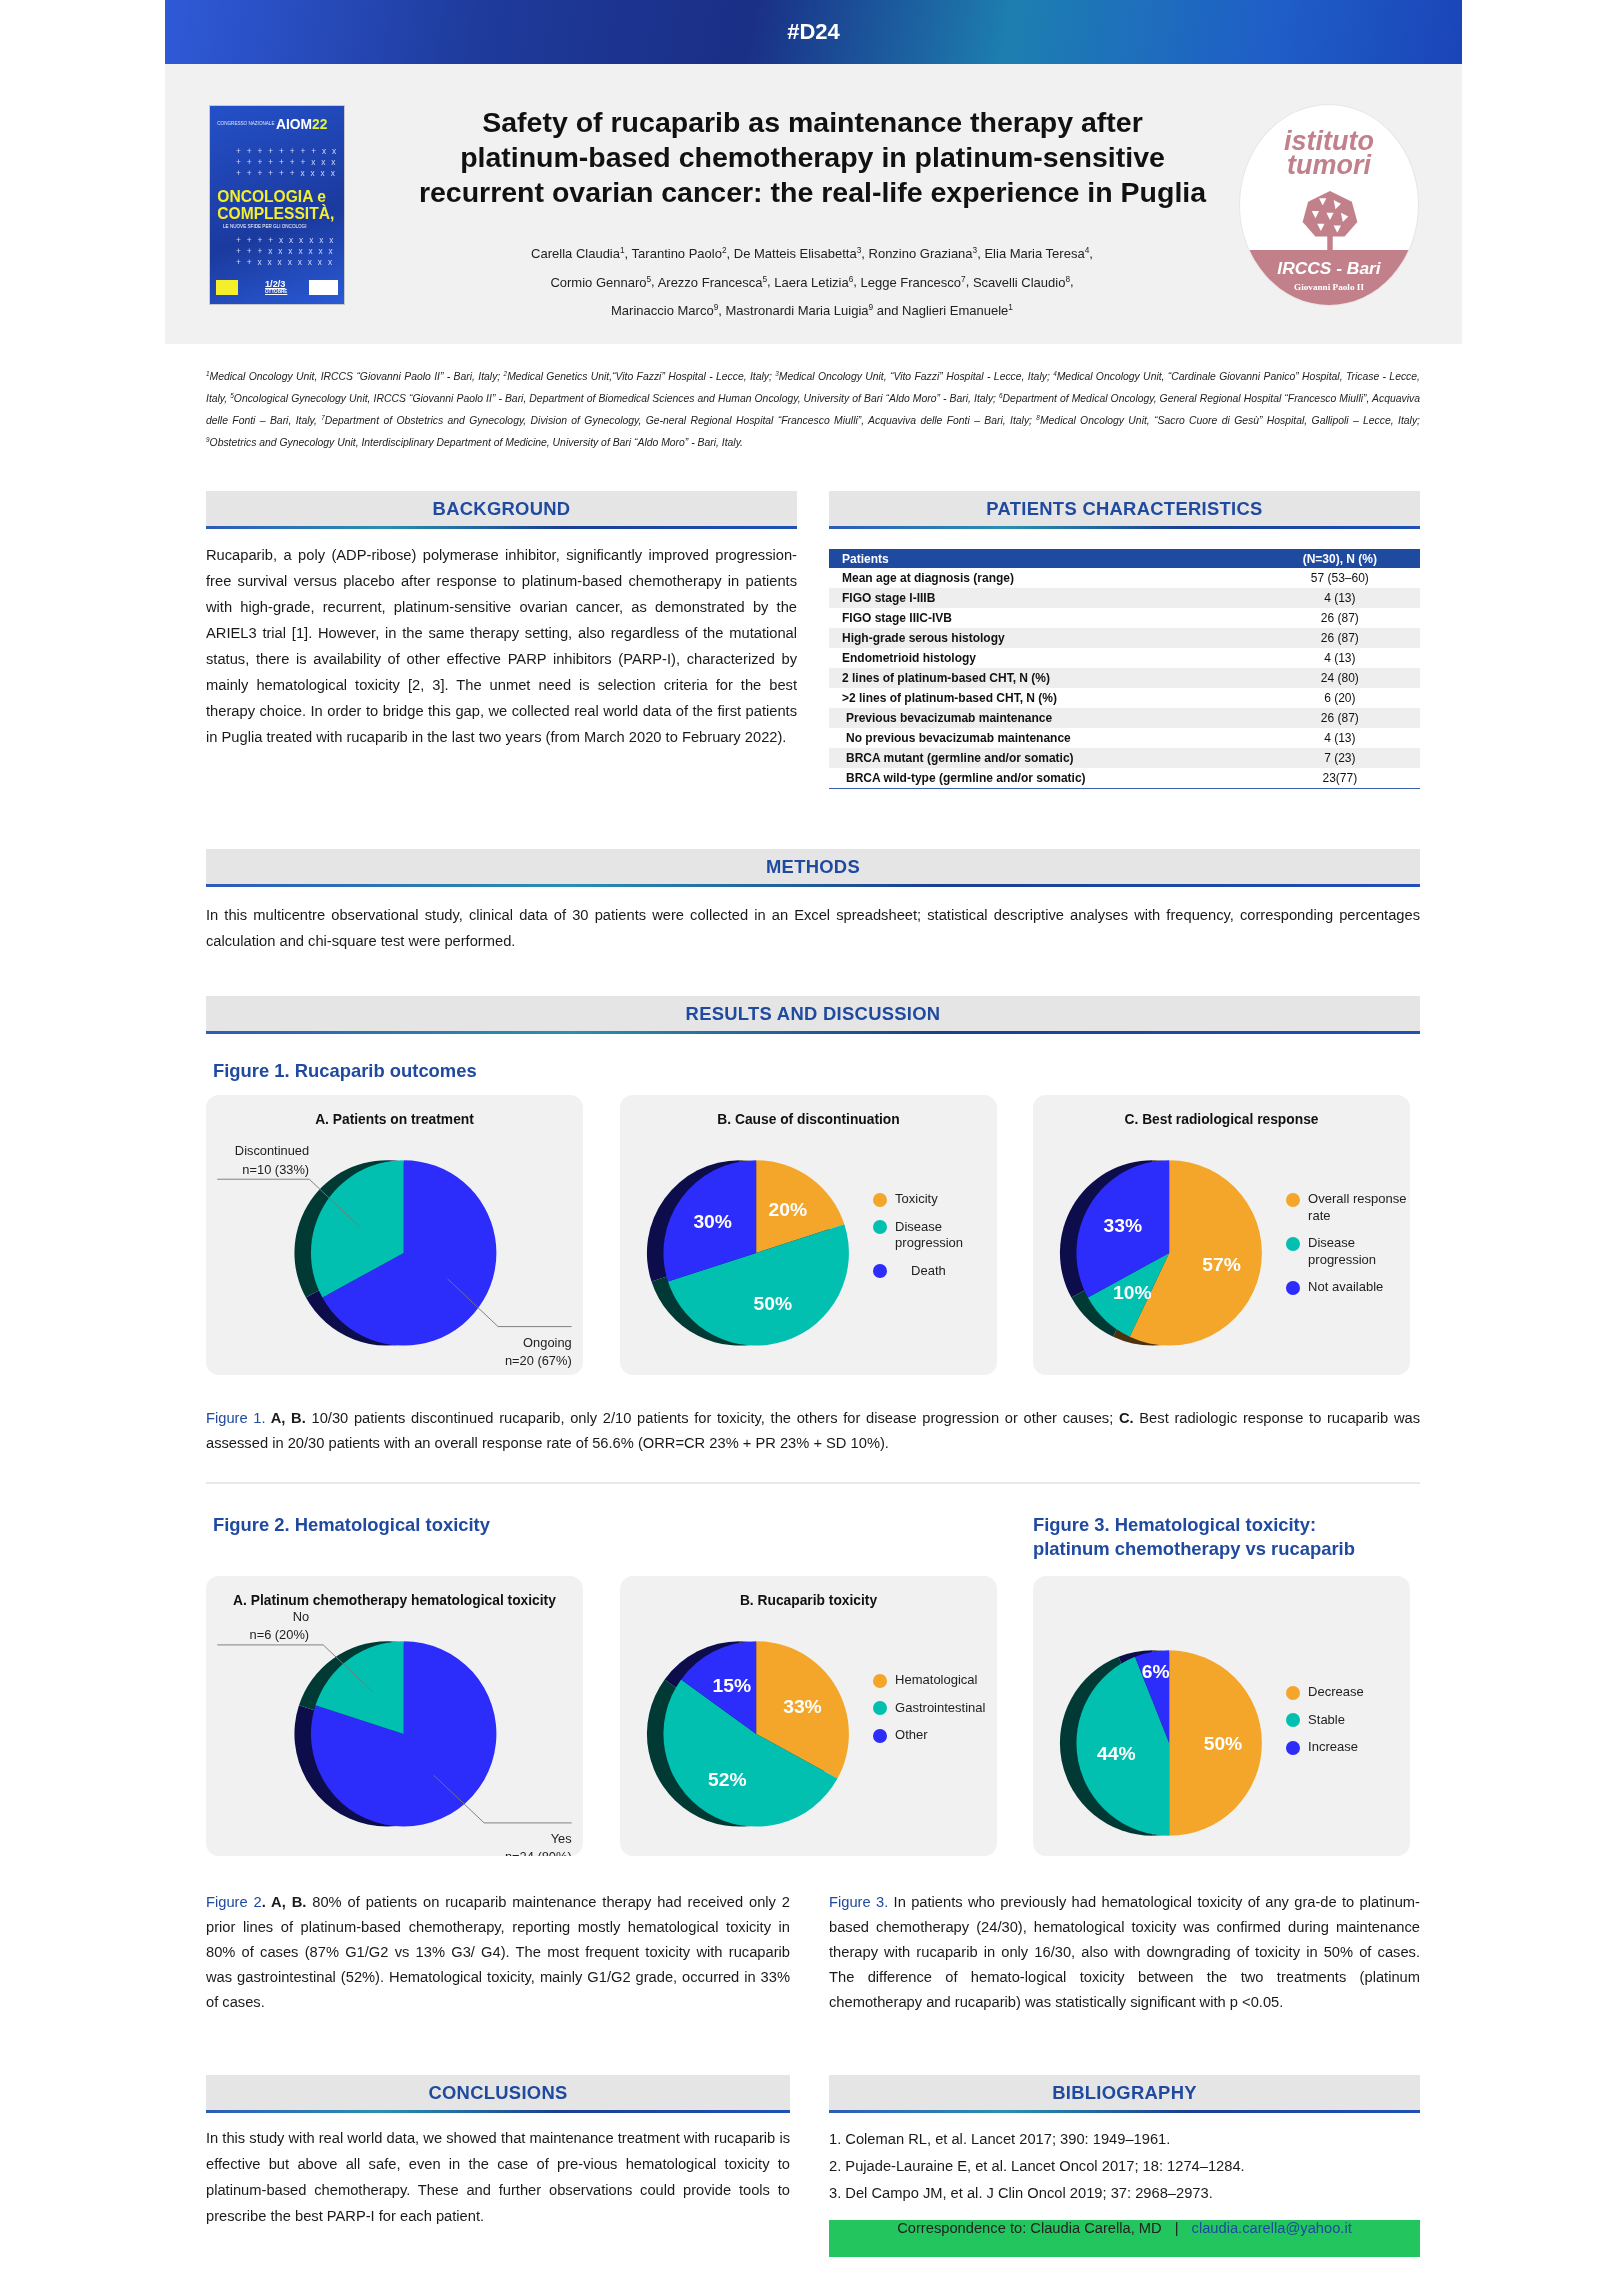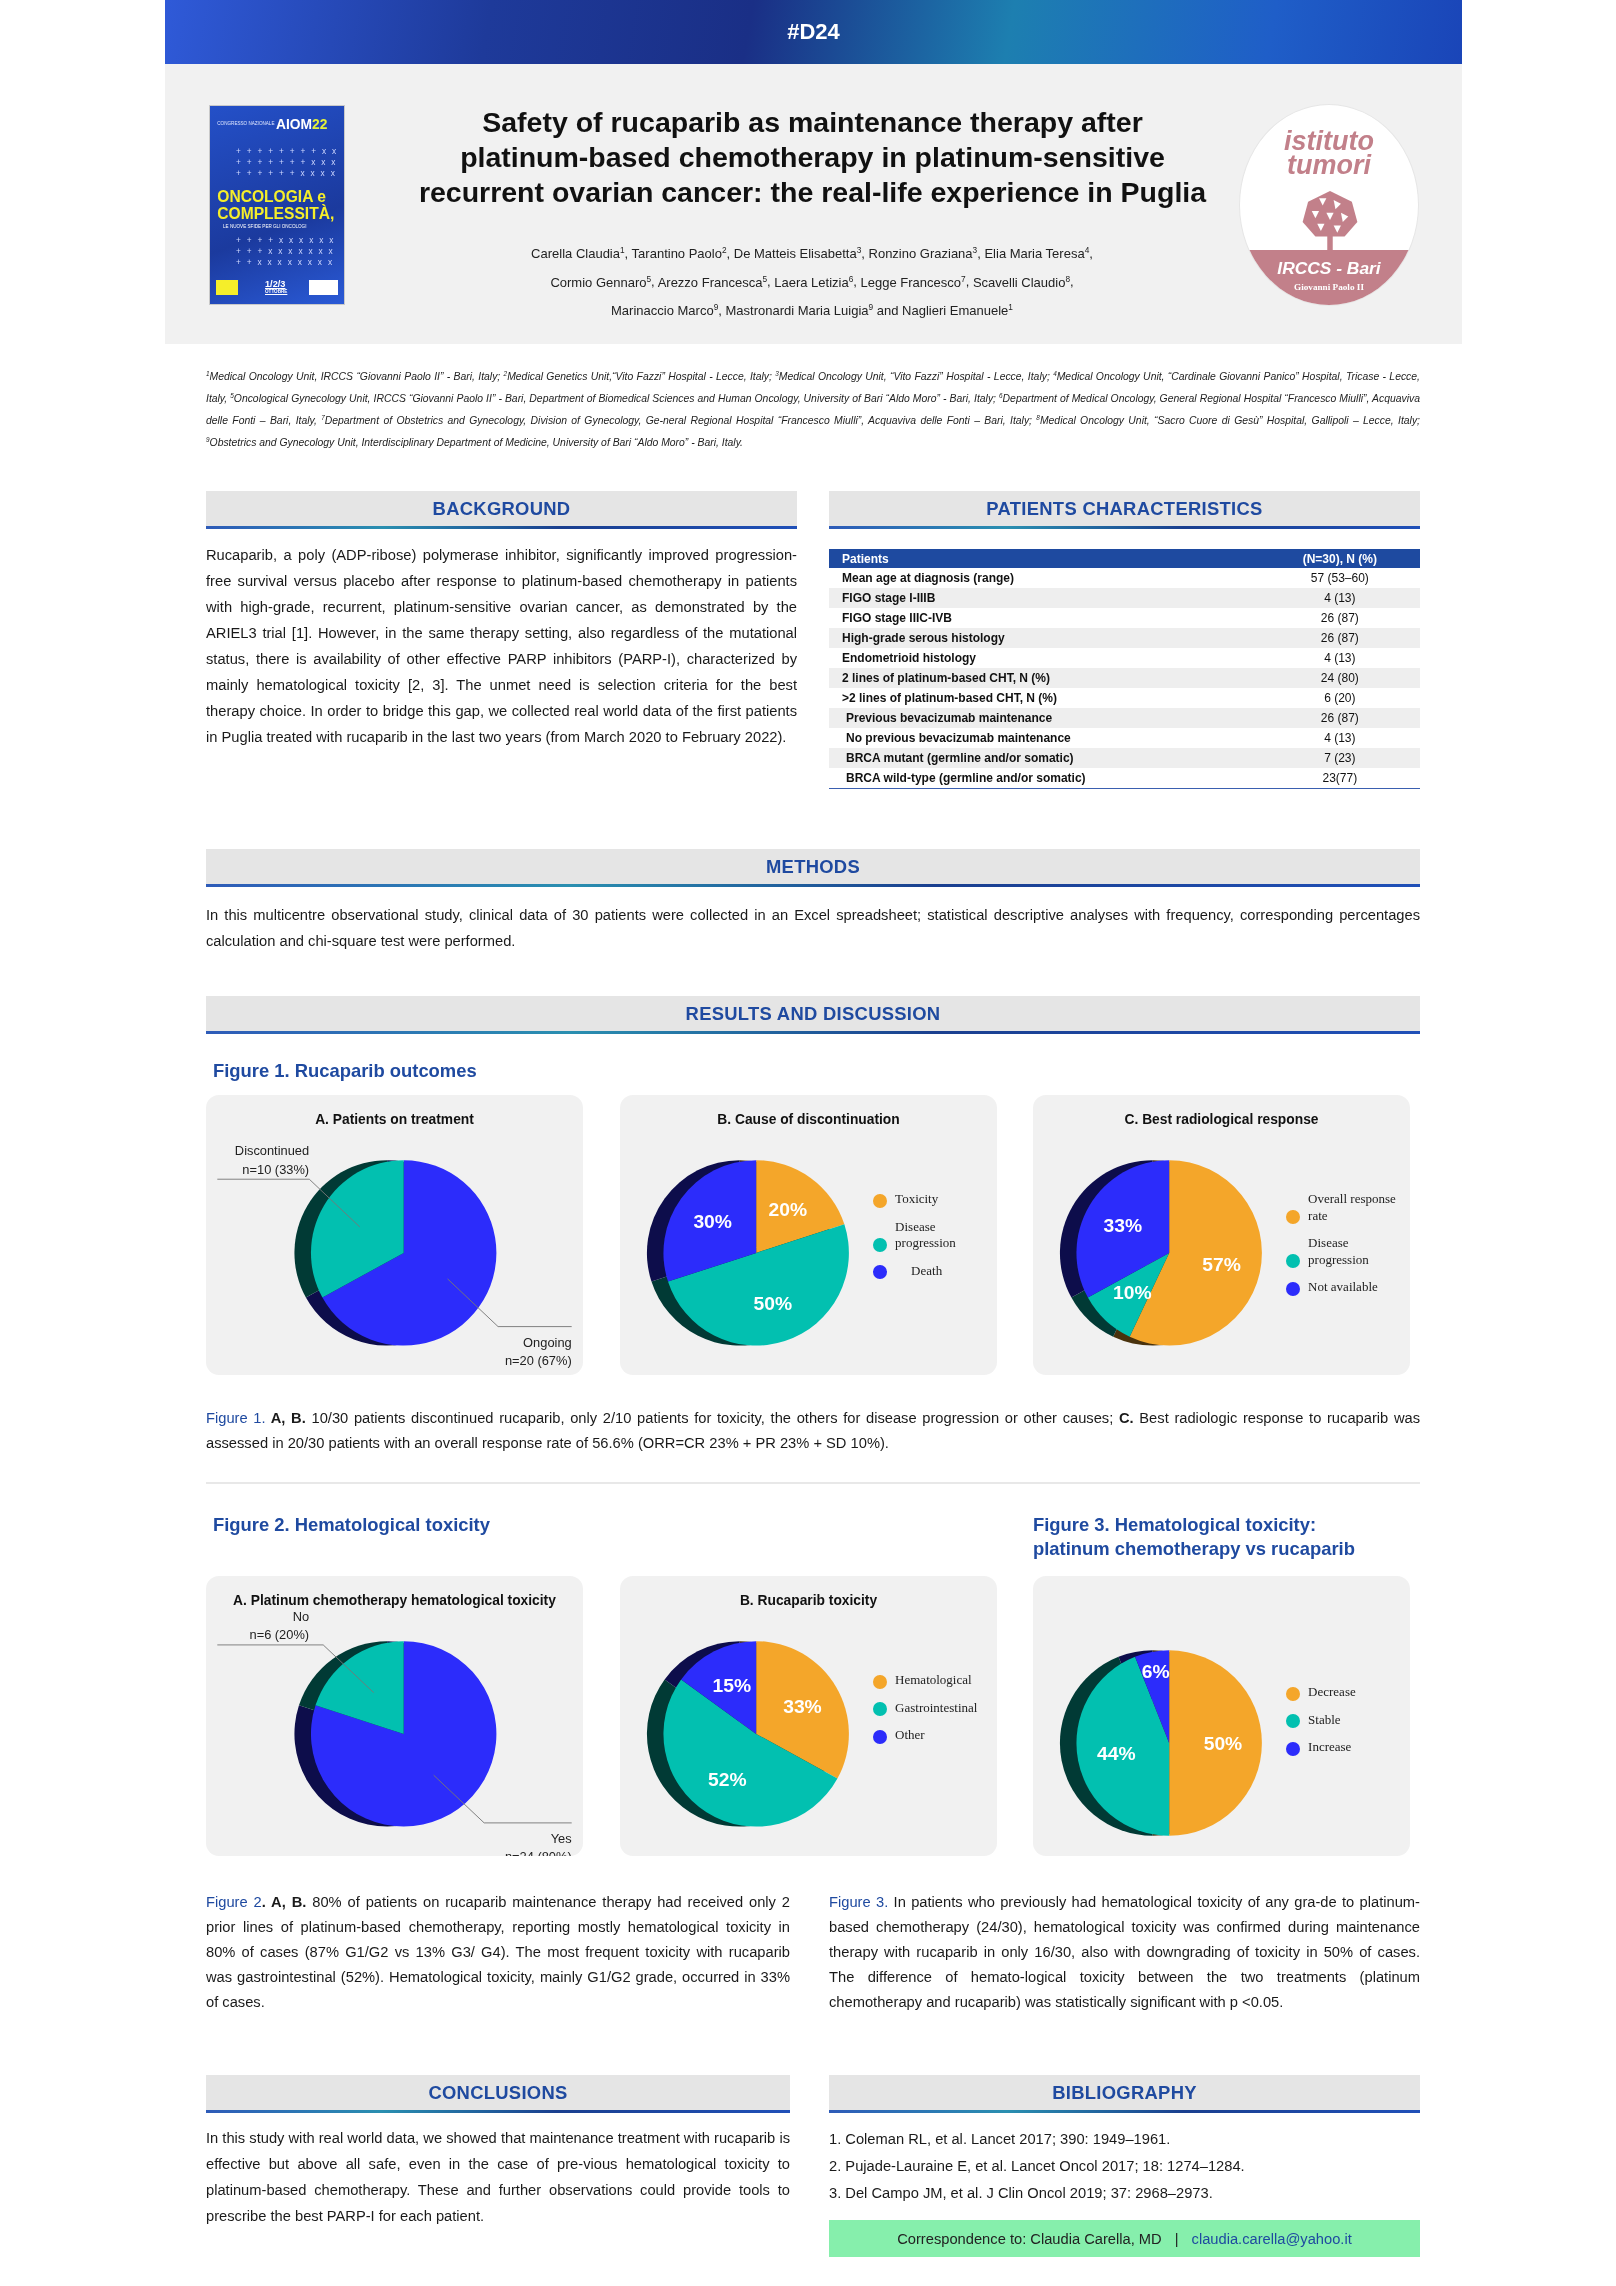--- a/index.html
+++ b/index.html
@@ -38,27 +38,27 @@
   table.pc td.v { text-align: center; font-weight: normal; }
   table.pc tr:nth-child(even) td { background: #eeeeee; }
   table.pc td.i { padding-left: 13px; }
   table.pc td.o { padding-left: 17px; }
   table.pc tr:last-child td { border-bottom: 1.8px solid #3a5fb0; }
   .fig-title { position: absolute; color: #1f4aa0; font-weight: bold; font-size: 18.4px; line-height: 24px; }
   .panel { position: absolute; background: #f1f1f1; border-radius: 13px; }
   .panel .ptitle { position: absolute; left: 0; width: 100%; text-align: center; font-weight: bold; font-size: 13.8px; top: 16.5px; color: #111; }
   .panel svg { position: absolute; left: 0; top: 0; }
   .legend { position: absolute; font-size: 13px; color: #222; }
-  .legend .li { display: flex; align-items: flex-end; margin-bottom: 11px; line-height: 16.5px; font-family: Liberation Serif, serif; }
+  .legend .li { display: flex; align-items: flex-start; margin-bottom: 11px; line-height: 16.5px; }
   .legend .dot { width: 13.8px; height: 13.8px; border-radius: 50%; margin-right: 8.3px; margin-top: 1.8px; flex-shrink: 0; }
   .caption { position: absolute; font-size: 14.7px; line-height: 25px; text-align: justify; color: #1a1a1a; }
   .caption .lbl { color: #1f4aa0; }
   .hr { position: absolute; left: 41px; top: 1482px; width: 1214px; height: 1.8px; background: #e8e8e8; }
   .bib { position: absolute; left: 664px; top: 2126px; font-size: 14.7px; line-height: 27px; }
-  .corr { position: absolute; left: 664px; top: 2220px; width: 591px; height: 37px; background: #86efac; display: flex; align-items: center; justify-content: center; font-size: 14.7px; color: #222; }
+  .corr { position: absolute; left: 664px; top: 2220px; width: 591px; height: 37px; background: #22c55e; display: flex; align-items: flex-start; justify-content: center; font-size: 14.7px; color: #222; }
   .corr .sep { margin: 0 13px; }
   .corr .mail { color: #1f4aa0; }
 </style>
 </head>
 <body>
 
 <div class="page">
   <div class="topbar">
     <span>#D24</span>
   </div>

